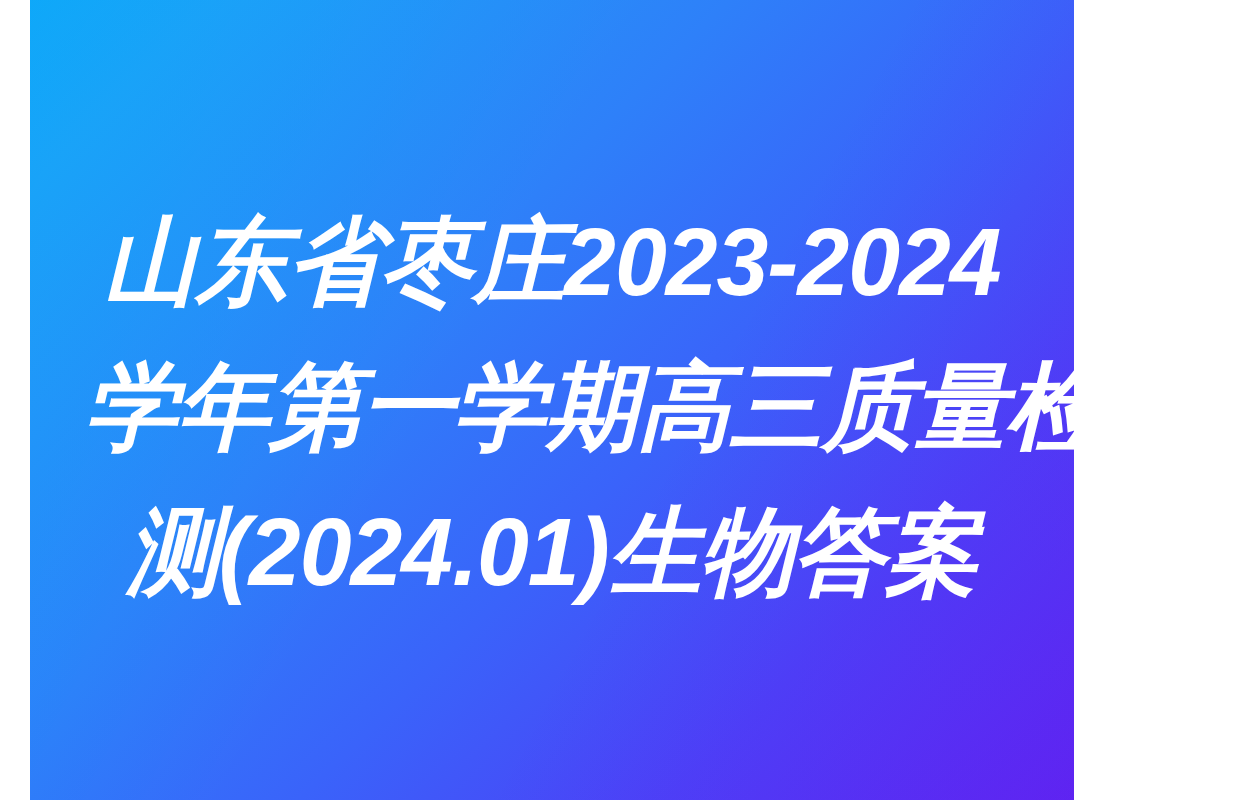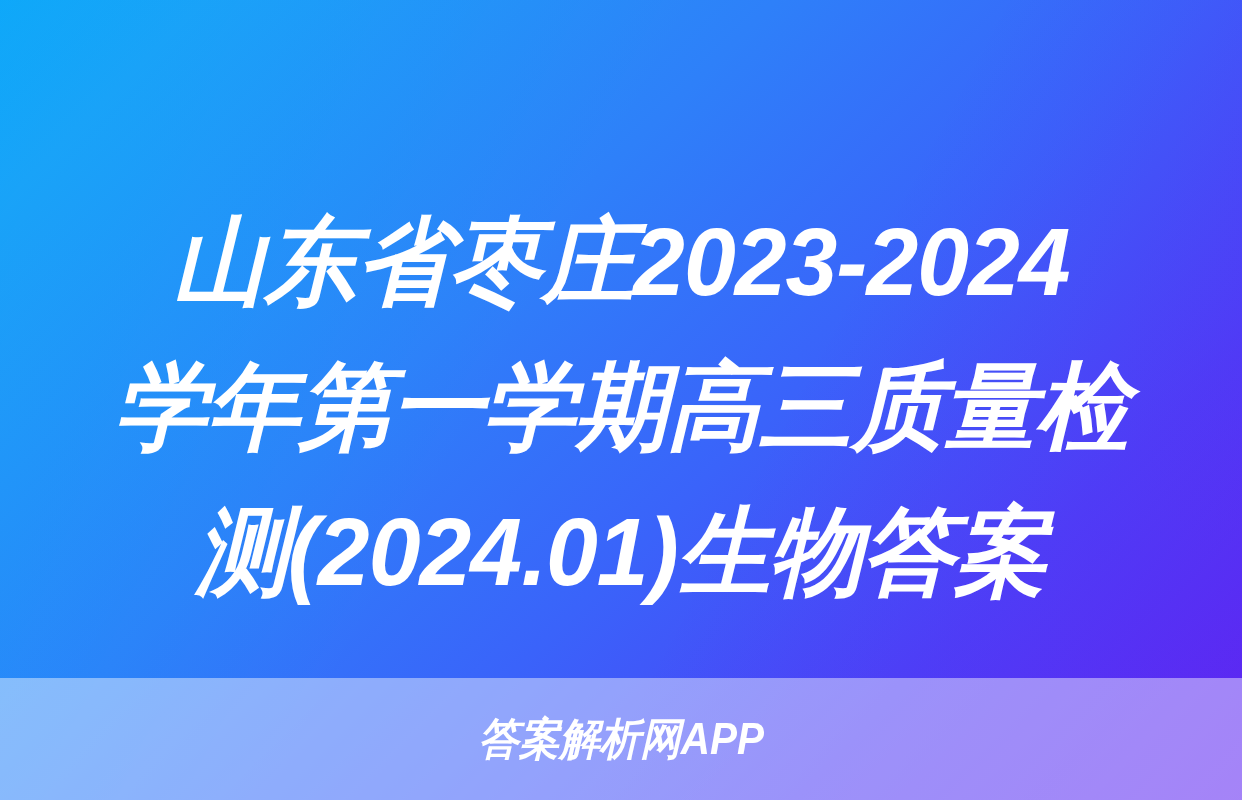--- a/index.html
+++ b/index.html
@@ -7,30 +7,31 @@
     margin: 0;
     padding: 0;
     background: #ffffff;
   }
   body {
     font-family: "Liberation Sans", "DejaVu Sans", sans-serif;
   }
 
   .poster {
     position: relative;
-    width: 1242px;
+    width: 1044px;
     height: 800px;
     overflow: hidden;
     background: linear-gradient(135deg,
         #12A5F8 0%,
         #1E9FF7 10%,
         #2E80F9 38%,
         #3A63FA 58%,
         #4B42F7 78%,
         #5C28F2 100%);
+    margin-left: 30px;
   }
 
   
   .poster-tint {
     position: absolute;
     inset: 0;
     background: linear-gradient(118deg,
         rgba(0,180,255,0.22) 0%,
         rgba(0,120,255,0.00) 42%,
         rgba(92,30,242,0.00) 60%,
@@ -92,17 +93,14 @@
 <div class="poster">
 
   <div class="poster-tint"></div>
 
   <div class="title-block">
     <span class="title-line">山东省枣庄2023-2024</span>
     <span class="title-line">学年第一学期高三质量检</span>
     <span class="title-line">测(2024.01)生物答案</span>
   </div>
 
-  <div class="footer-band">
-    <span class="footer-text">答案解析网APP</span>
-  </div>
 
 </div>
 
 </body></html>

